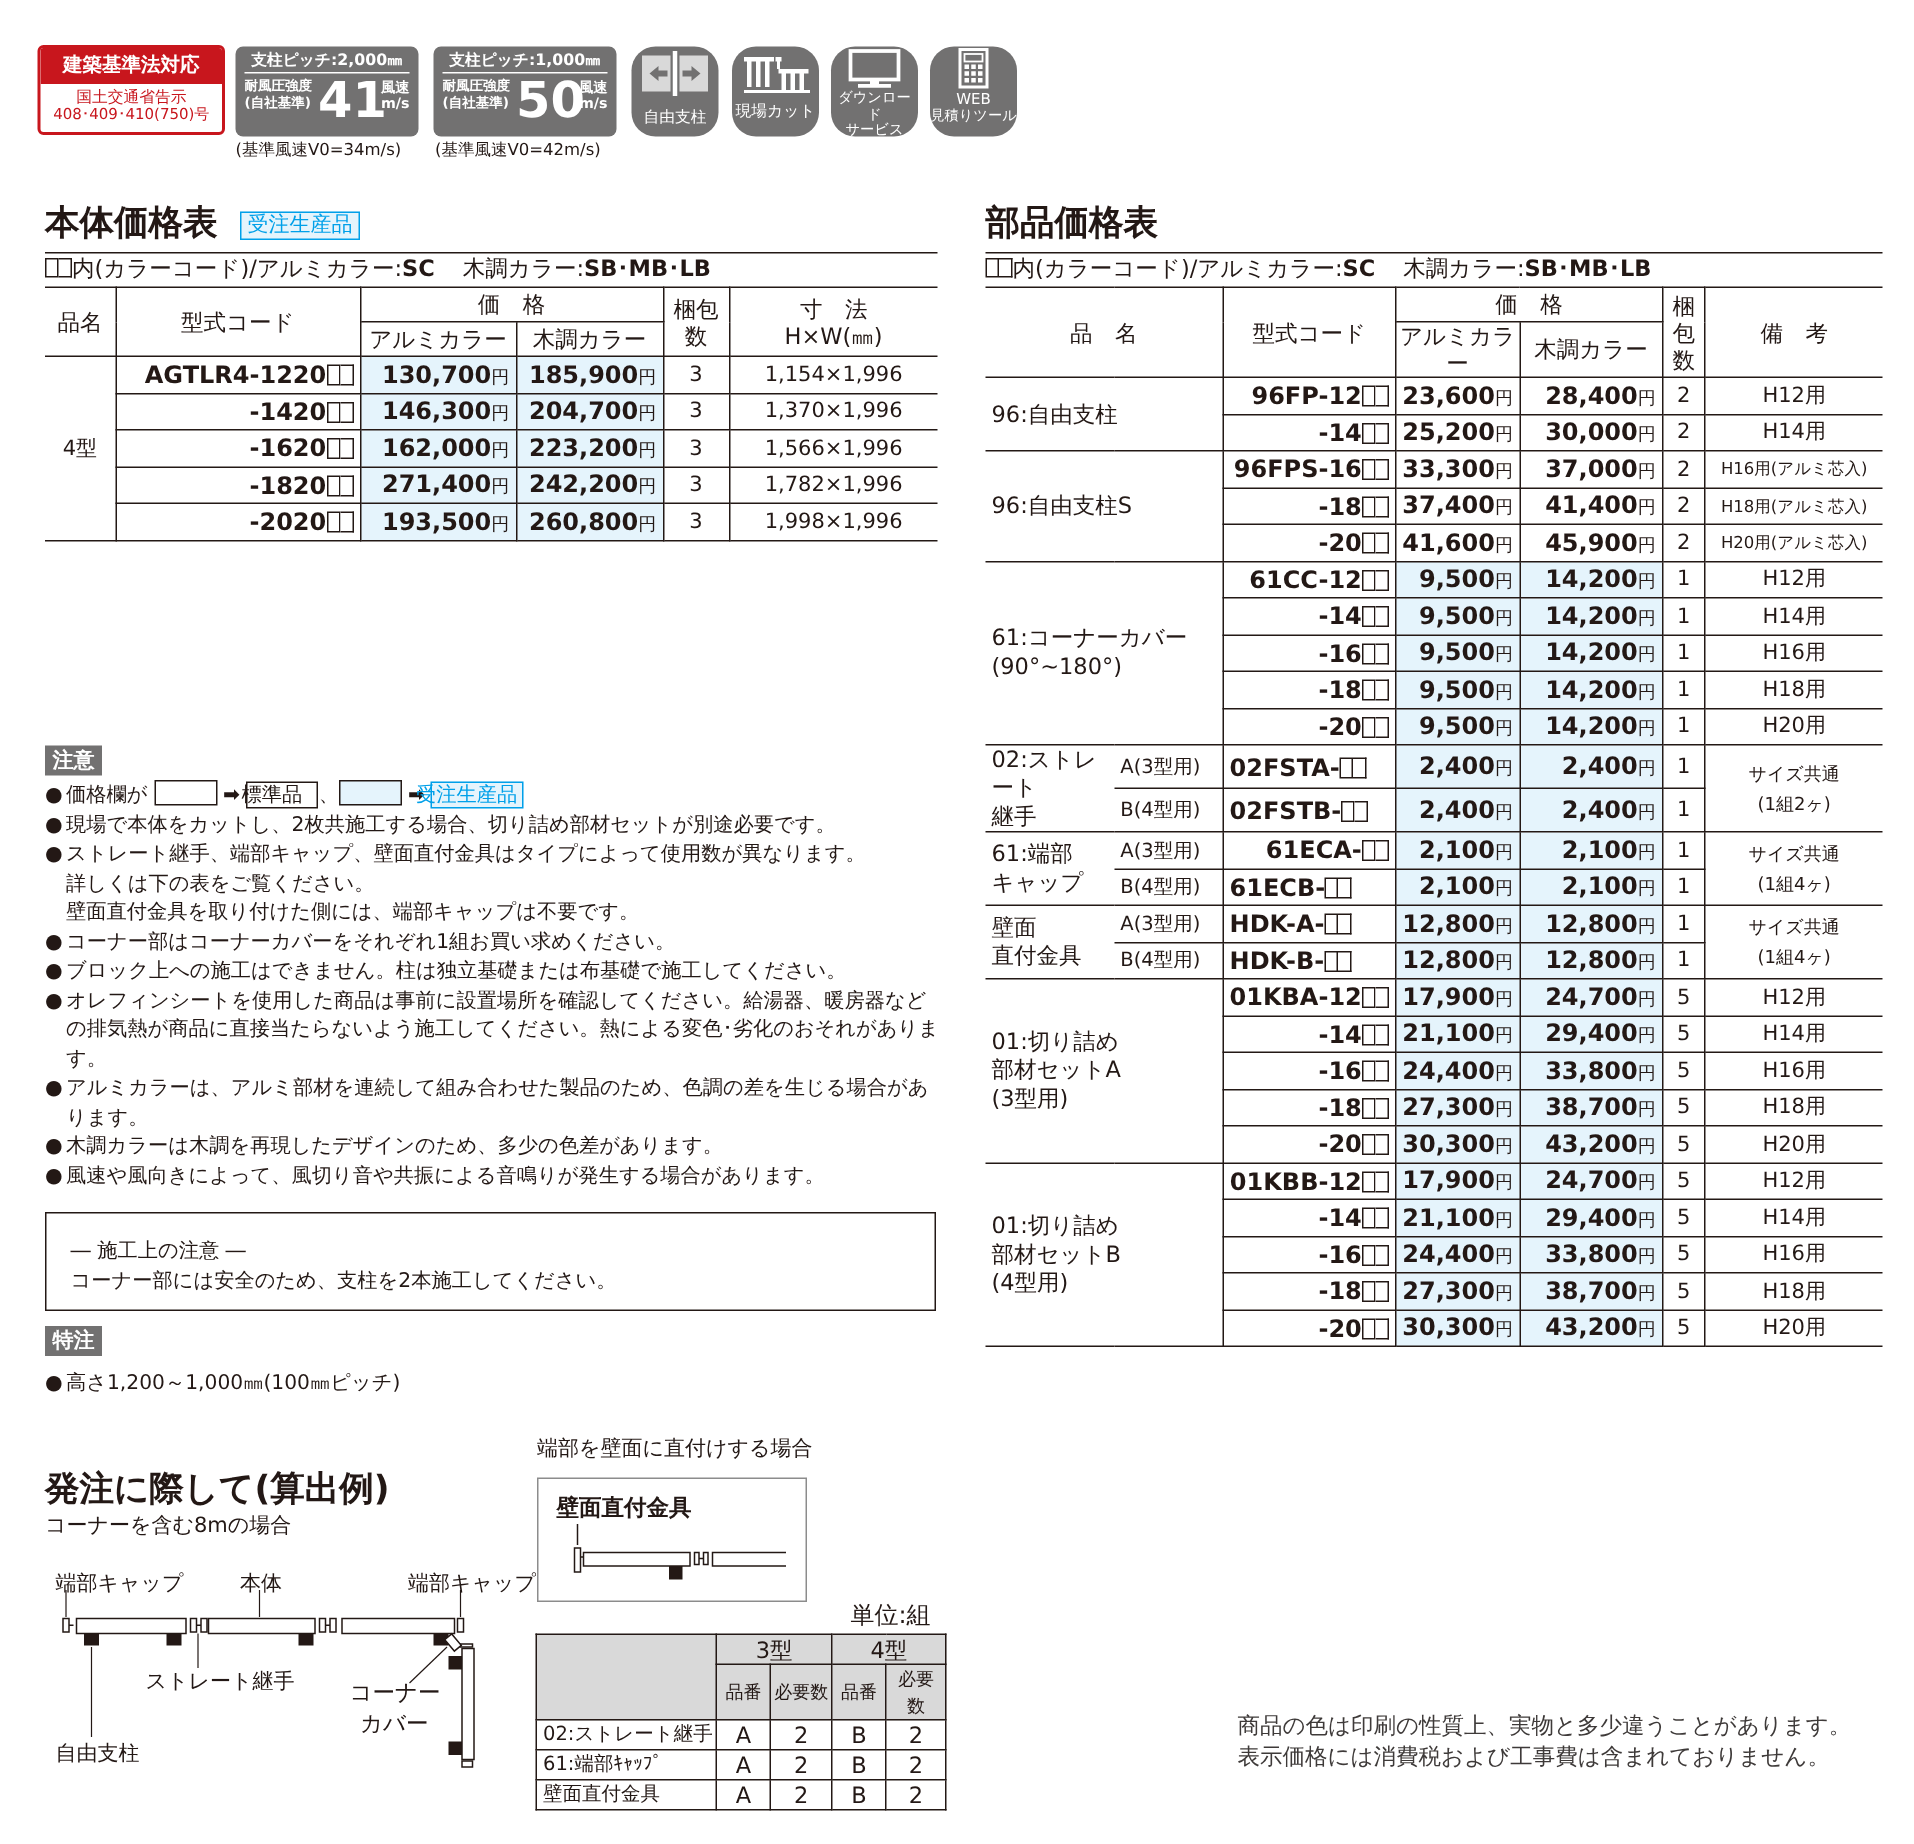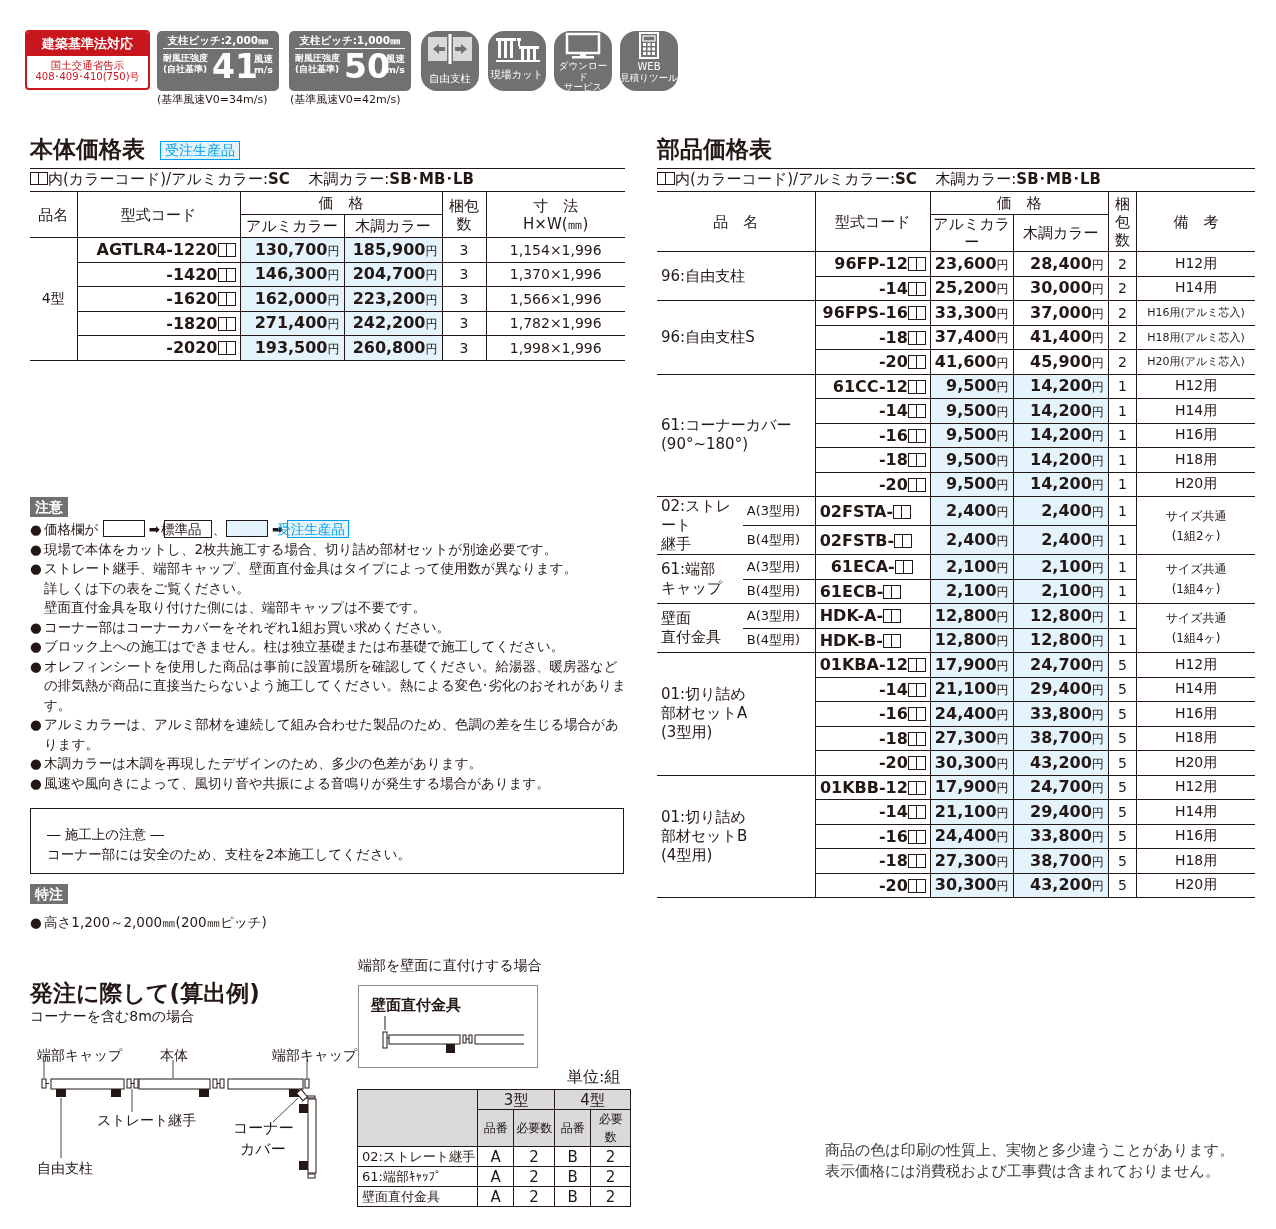--- a/index.html
+++ b/index.html
@@ -382,21 +382,21 @@
     <td class="price"><span>2,400</span><span class="yen">円</span></td>
     <td class="c">1</td>
   </tr>
 
   <tr>
     <td rowspan="2" class="edge-l name noR">
           <div>61:端部</div>
           <div>キャップ</div>
         </td>
     <td class="noL" style="font-size:13px;">A(3型用)</td>
-    <td class="code" style="text-align:left;padding-left:15px;"><span>61ECA-</span><span class="sqi"></span><span class="sqi"></span></td>
+    <td class="code" style="text-align:right;padding-left:15px;"><span>61ECA-</span><span class="sqi"></span><span class="sqi"></span></td>
     <td class="price"><span>2,100</span><span class="yen">円</span></td>
     <td class="price"><span>2,100</span><span class="yen">円</span></td>
     <td class="c">1</td>
     <td rowspan="2" class="edge-r" style="text-align:center;font-size:12px;line-height:20px;">
           <div>サイズ共通</div>
           <div>(1組4ヶ)</div>
         </td>
   </tr>
   <tr>
     <td class="noL" style="font-size:13px;border-left:none;">B(4型用)</td>
@@ -531,21 +531,21 @@
   <div class="item"><span class="bullet">●</span><span>風速や風向きによって、風切り音や共振による音鳴りが発生する場合があります。</span></div>
 </div>
 
 <div class="caution-box">
   <div>― 施工上の注意 ―</div>
   <div>コーナー部には安全のため、支柱を2本施工してください。</div>
 </div>
 
 <div class="gray-tag" style="left:30px; top:884px;">特注</div>
 <div class="notes" style="top:913px;">
-    <div class="item"><span class="bullet">●</span><span>高さ1,200～2,000㎜(200㎜ピッチ)</span></div>
+    <div class="item"><span class="bullet">●</span><span>高さ1,200～1,000㎜(100㎜ピッチ)</span></div>
   </div>
 
 <h1 class="sec" style="left:30px; top:978px;">発注に際して(算出例)</h1>
 <div class="abs" style="left:30px; top:1008px; font-size:14px;">コーナーを含む8mの場合</div>
 
 <div class="diagram-label" style="left:37px; top:1047px;">端部キャップ</div>
 <div class="diagram-label" style="left:160px; top:1047px;">本体</div>
 <div class="diagram-label" style="left:272px; top:1047px;">端部キャップ</div>
 <div class="diagram-label" style="left:97px; top:1112px;">ストレート継手</div>
 <div class="diagram-label" style="left:233px; top:1119px; font-size:15px;">コーナー</div>

